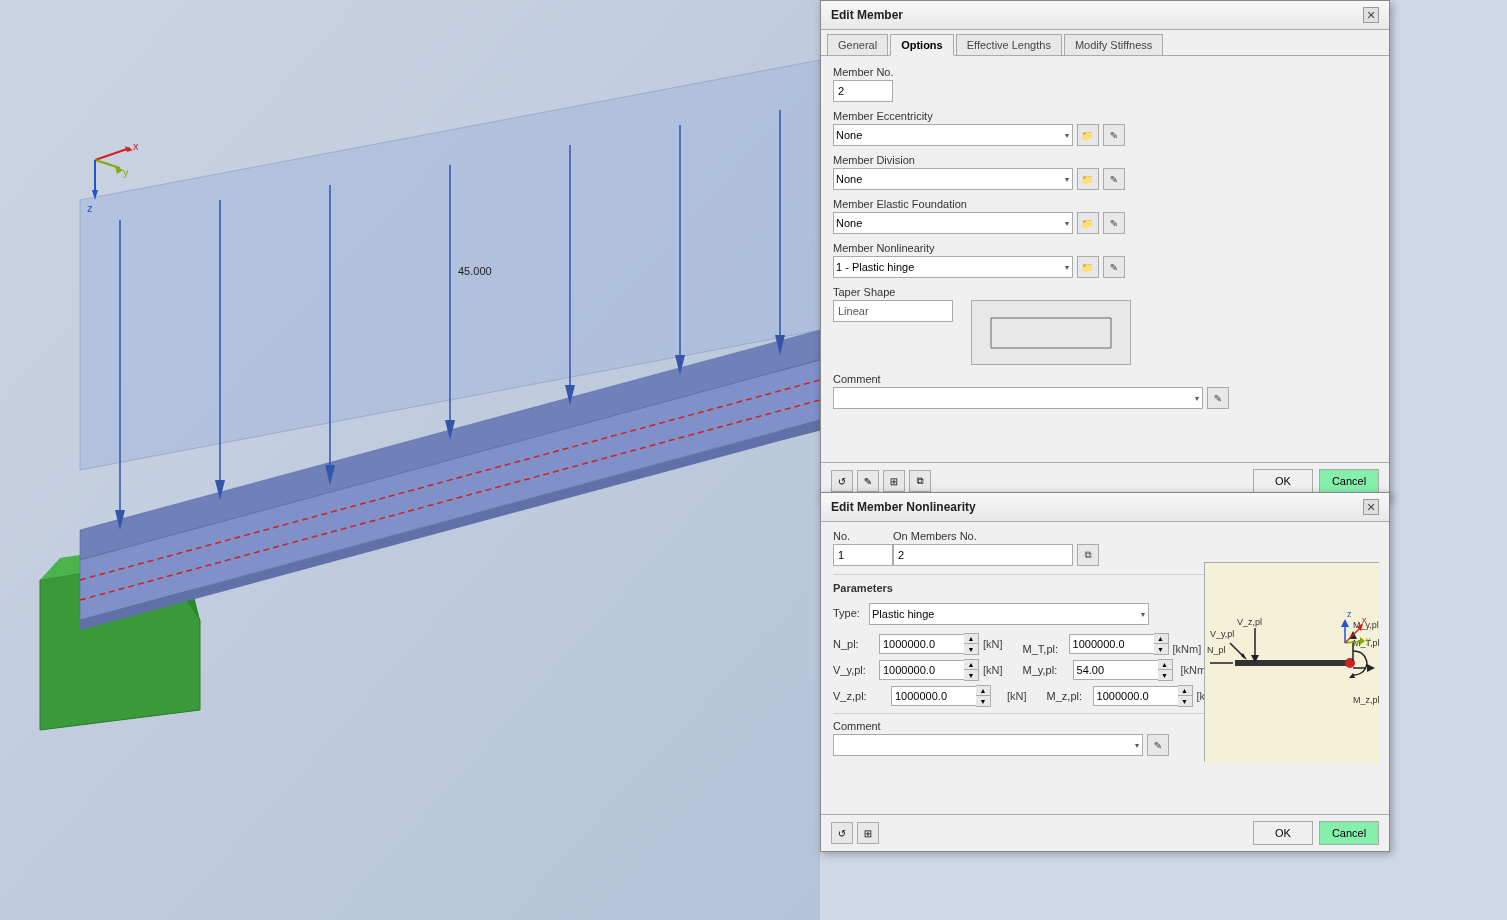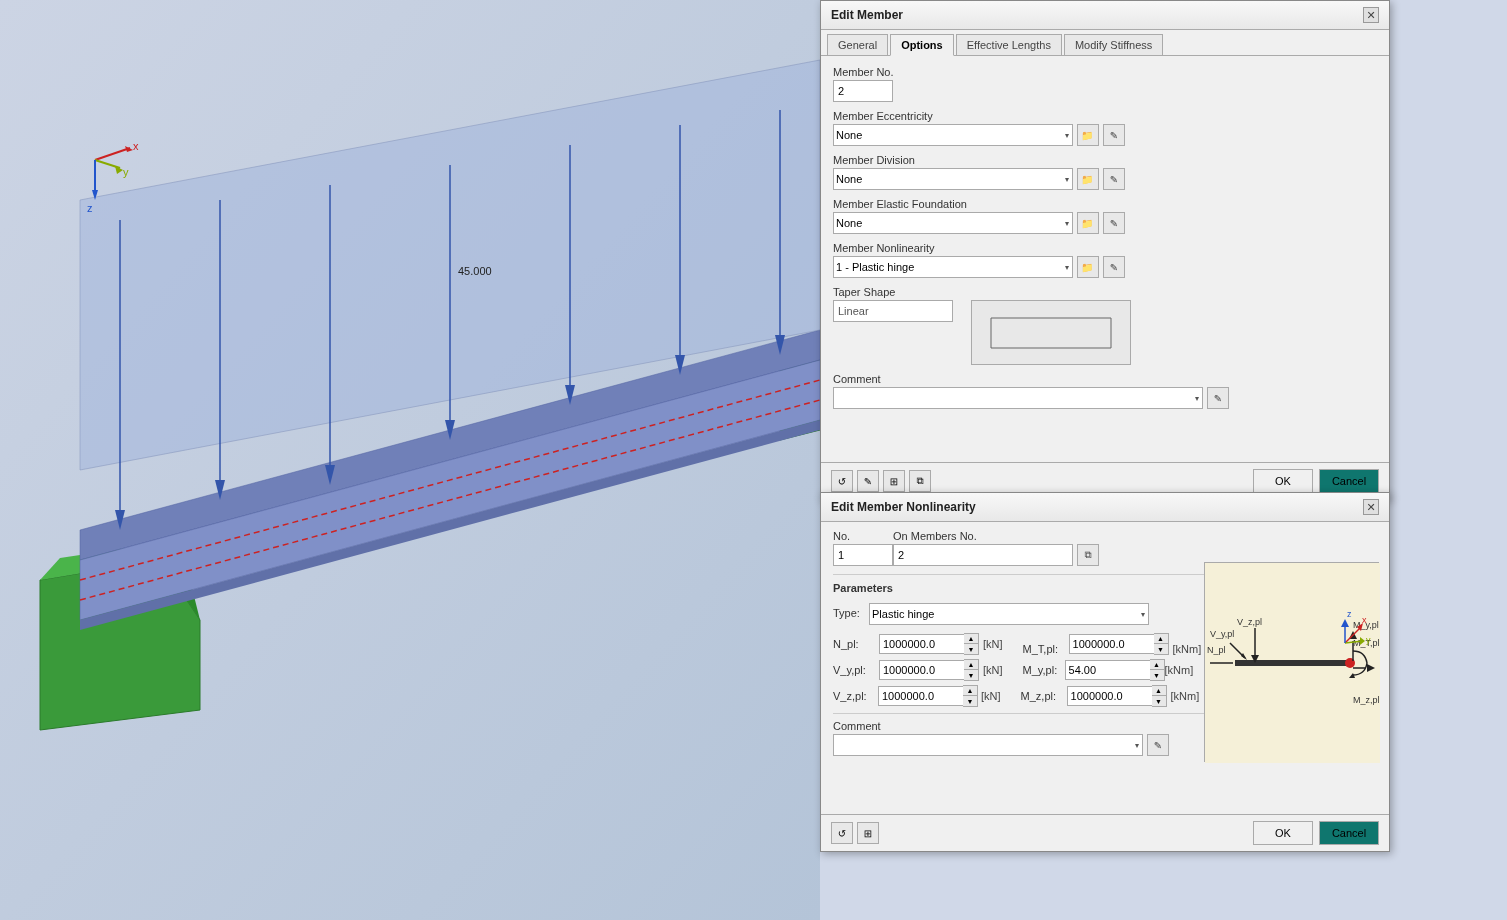--- a/index.html
+++ b/index.html
@@ -122,21 +122,21 @@
       border: 1px solid #aaa; cursor: pointer;
       display: flex; align-items: center; justify-content: center;
       font-size: 10px;
     }
 
     .btn-ok {
       min-width: 60px; height: 24px; background: #f0f0f0;
       border: 1px solid #aaa; cursor: pointer; font-size: 11px; padding: 0 12px;
     }
     .btn-cancel {
-      min-width: 60px; height: 24px; background: #0f766e;
+      min-width: 60px; height: 24px; background: #86efac;
       border: 1px solid #aaa; cursor: pointer; font-size: 11px; padding: 0 0;
     }
 
     
     #edit-nonlinearity-dialog {
       position: absolute; left: 820px; top: 492px; width: 570px; height: 360px;
       background: #f0f0f0; border: 1px solid #888;
       box-shadow: 2px 2px 8px rgba(0,0,0,0.3);
     }
 
@@ -476,35 +476,35 @@
           <span class="param-label">V_y,pl:</span>
           <div class="spinbox">
             <input type="text" value="1000000.0" style="">
             <div class="spin-btns">
               <div class="spin-btn">▲</div>
               <div class="spin-btn">▼</div>
             </div>
           </div>
           <span class="param-unit">[kN]</span>
         </div>
-        <div style="display:flex; align-items:center; gap:0;">
+        <div style="display:flex; align-items:center; gap:8px;">
           <span class="param-label">M_y,pl:</span>
           <div class="spinbox">
             <input type="text" value="54.00" style="">
             <div class="spin-btns">
               <div class="spin-btn">▲</div>
               <div class="spin-btn">▼</div>
             </div>
           </div>
           <span class="param-unit">[kNm]</span>
         </div>
       </div>
 
       <div style="display:flex; gap:20px; margin-bottom:4px; align-items:center;">
-        <div style="display:flex; align-items:center; gap:3px;">
+        <div style="display:flex; align-items:center; gap:16px;">
           <span class="param-label">V_z,pl:</span>
           <div class="spinbox">
             <input type="text" value="1000000.0" style="">
             <div class="spin-btns">
               <div class="spin-btn">▲</div>
               <div class="spin-btn">▼</div>
             </div>
           </div>
           <span class="param-unit">[kN]</span>
         </div>

